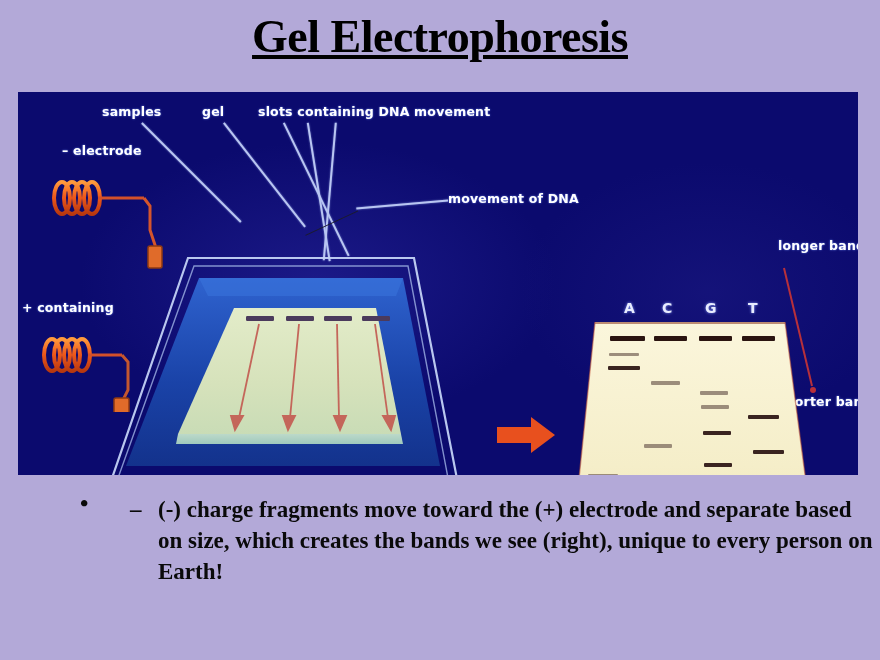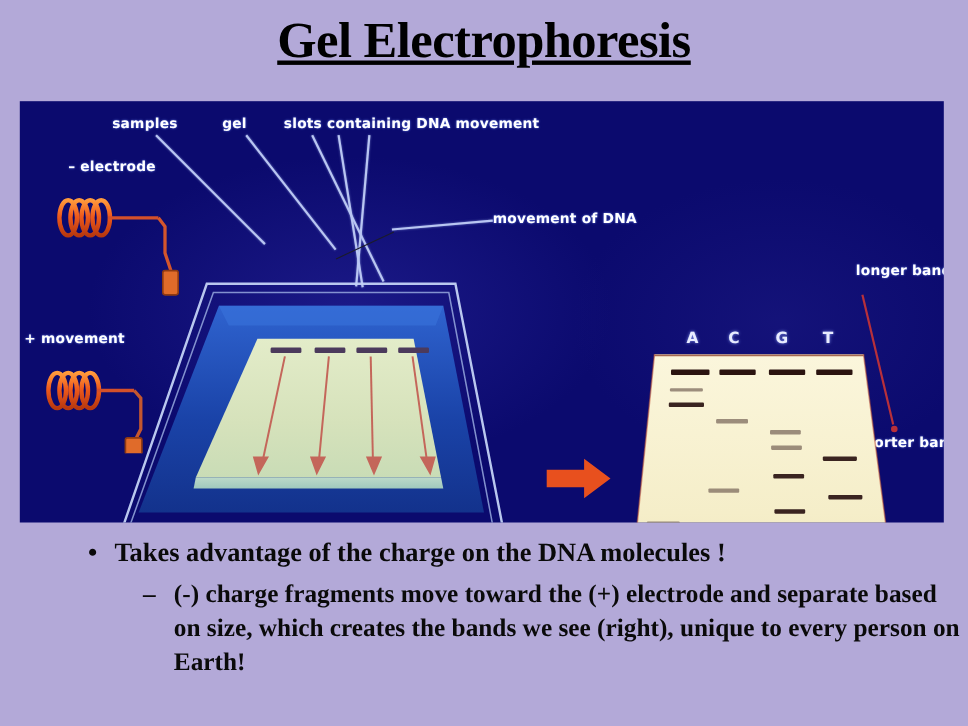--- a/index.html
+++ b/index.html
@@ -173,21 +173,21 @@
   <div class="leader" style="left:318px; top:30px; width:138px; transform:rotate(95deg);"></div>
 
   <div class="leader" style="left:430px; top:108px; width:92px; transform:rotate(175deg);"></div>
   <div class="leader dark" style="left:340px; top:118px; width:58px; transform:rotate(155deg);"></div>
 
   <div class="dlabel" style="left:84px; top:12px;">samples</div>
   <div class="dlabel" style="left:184px; top:12px;">gel</div>
   <div class="dlabel" style="left:240px; top:12px;">slots containing DNA movement</div>
   <div class="dlabel" style="left:430px; top:88px;margin-top:11px;">movement of DNA</div>
   <div class="dlabel" style="left:44px; top:51px;">– electrode</div>
-  <div class="dlabel" style="left:4px; top:208px;">+ movement</div>
+  <div class="dlabel" style="left:4px; top:208px;">+ containing</div>
   <div class="dlabel" style="left:760px; top:146px; line-height:15px;">
     <span>longer bands</span>
   </div>
   <div class="dlabel" style="left:760px; top:302px; line-height:15px;">
     <span>shorter bands</span>
   </div>
 
   <svg style="position:absolute; left:20px; top:60px;" width="180" height="260" viewBox="0 0 180 260">
     <defs>
       <linearGradient id="coilGrad" x1="0" y1="0" x2="0" y2="1">
@@ -327,19 +327,18 @@
   <svg style="position:absolute; left:760px; top:172px;" width="50" height="132" viewBox="0 0 50 132">
     <line x1="6" y1="4" x2="34" y2="122" stroke="#b8303a" stroke-width="2"></line>
     <circle cx="35" cy="126" r="3" fill="#b8303a"></circle>
   </svg>
 
 </div>
 
 <div id="body-text">
   <p class="bullet-lvl1">
     <span class="mark">•</span>
-    <span>Takes advantage of the charge on the DNA molecules !</span>
   </p>
   <p class="bullet-lvl2">
     <span class="mark">–</span>
     <span>(-) charge fragments move toward the (+) electrode and separate based on size, which creates the bands we see (right), unique to every person on Earth!</span>
   </p>
 </div>
 
 </body></html>

